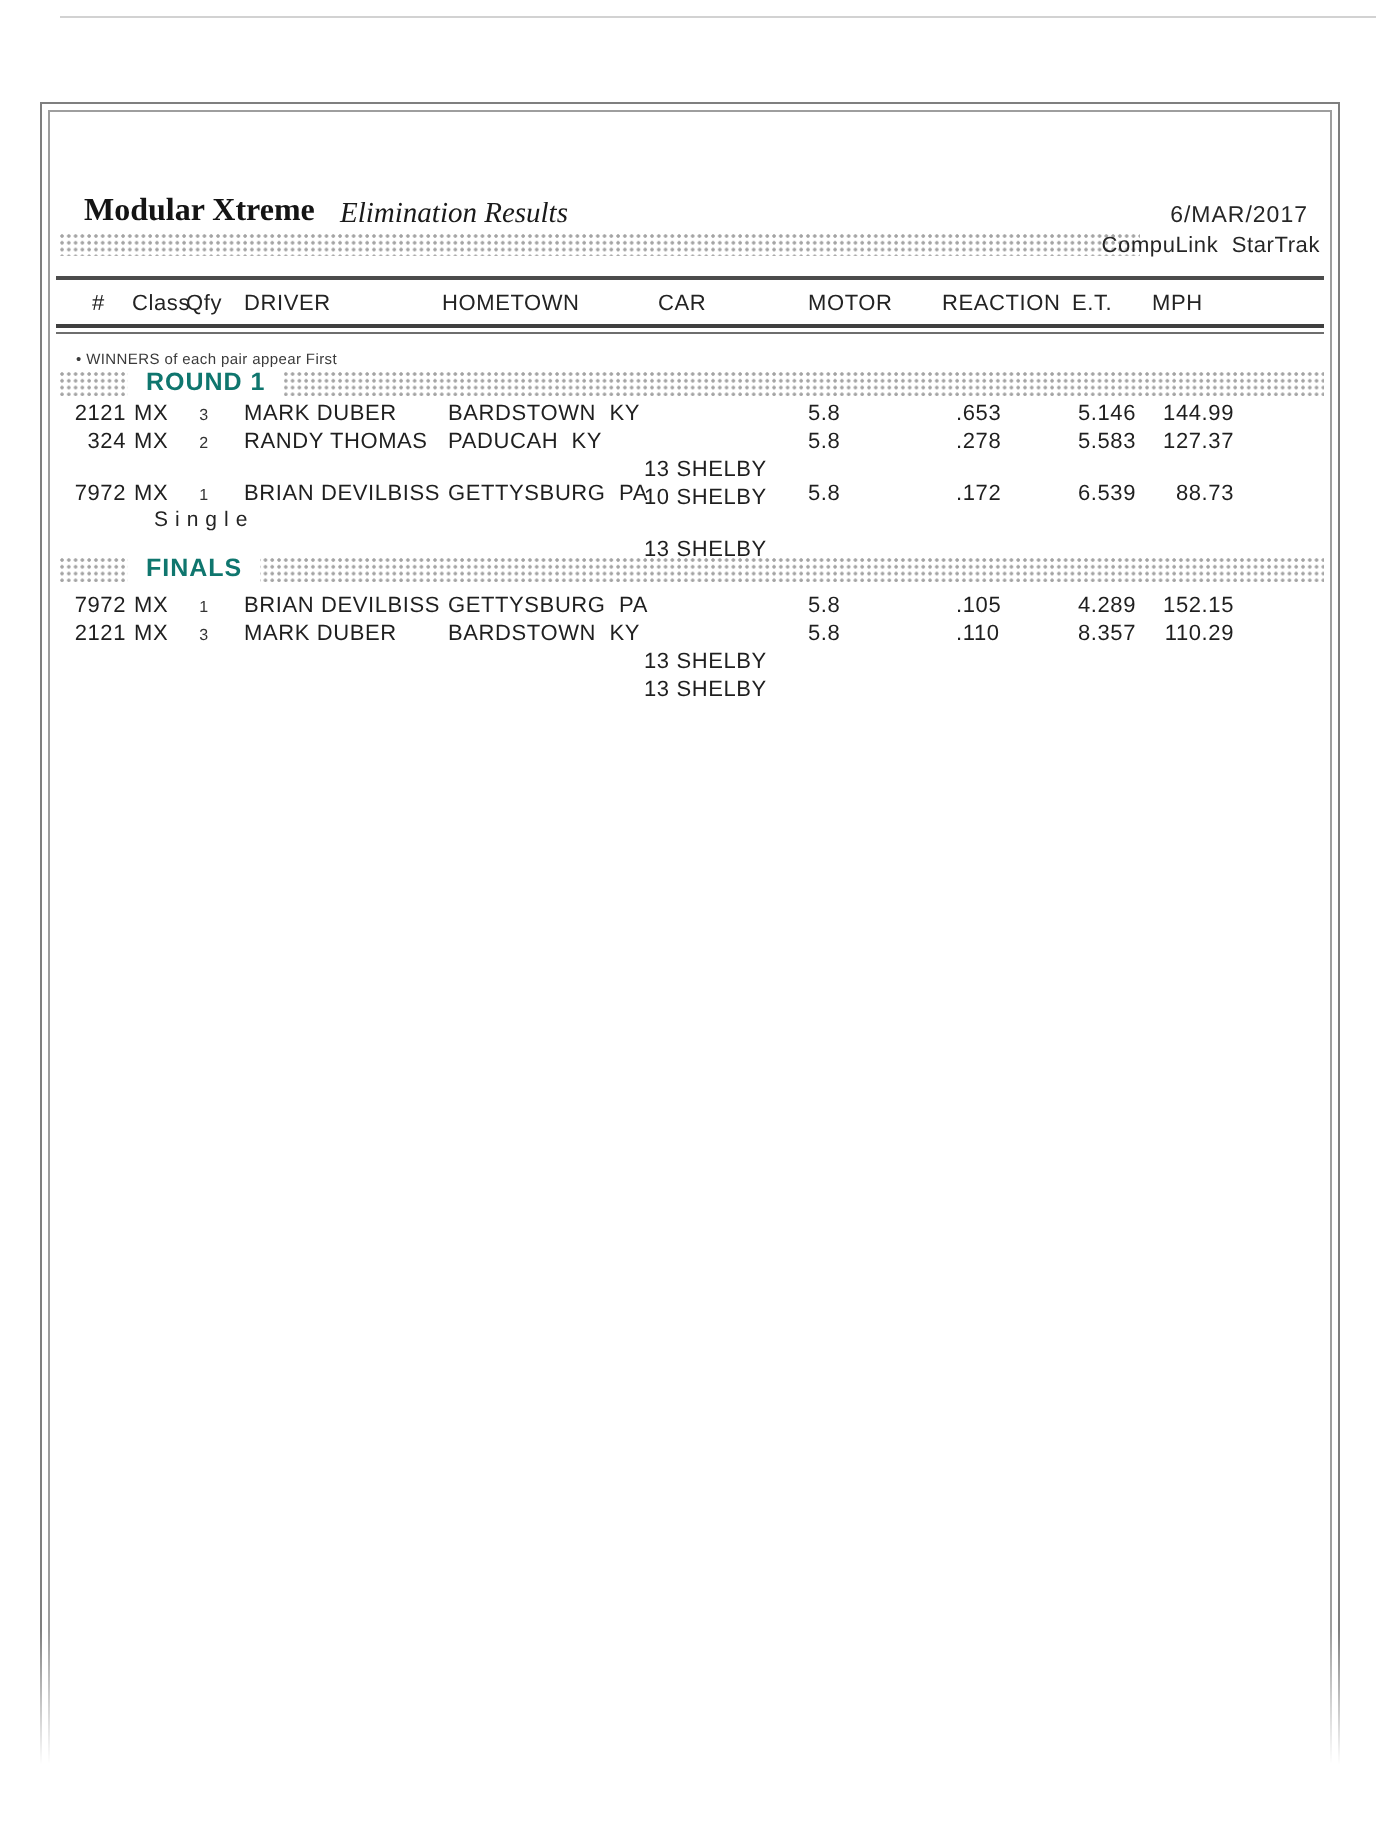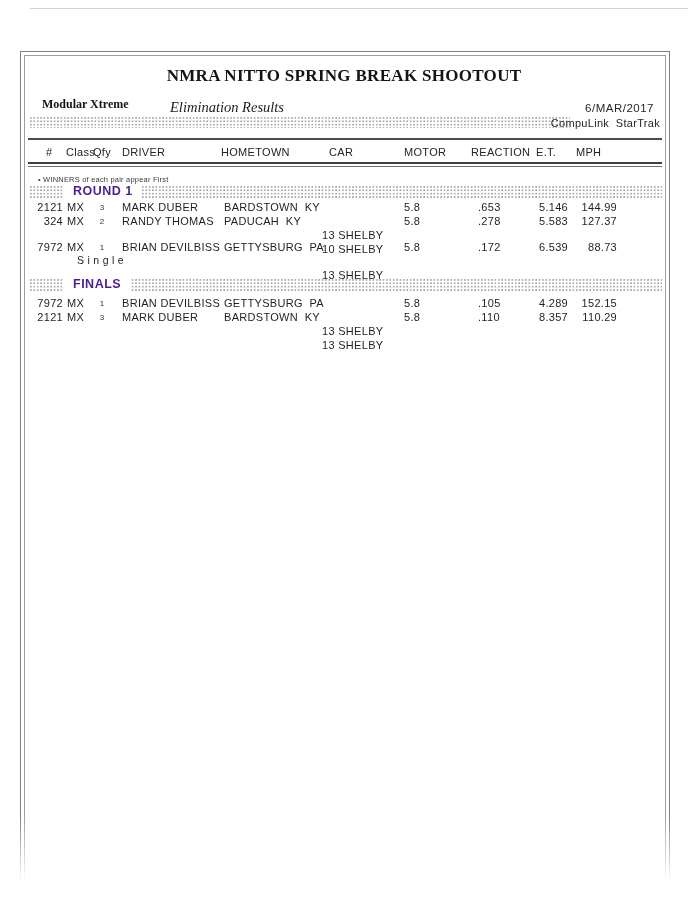--- a/index.html
+++ b/index.html
@@ -15,21 +15,21 @@
          -webkit-mask-image:linear-gradient(to bottom,#000 92%,transparent 100%);
          mask-image:linear-gradient(to bottom,#000 92%,transparent 100%);}
   .frame-inner{position:absolute;left:3px;top:3px;right:3px;bottom:0;
          border:1px solid #9e9e9e;border-bottom:none;}
 
   
   .title{position:absolute;top:66px;left:0;width:688px;text-align:center;
          font-family:"Liberation Serif",serif;font-weight:bold;font-size:17px;
          letter-spacing:.3px;color:#141414;}
   .classname{position:absolute;left:42px;top:97px;font-family:"Liberation Serif",serif;
-         font-weight:bold;font-size:12px;color:#141414;}
+         font-weight:bold;font-size:16px;color:#141414;}
   .reporttype{position:absolute;left:170px;top:99px;font-family:"Liberation Serif",serif;
          font-style:italic;font-size:14.5px;color:#1a1a1a;}
   .date{position:absolute;top:102px;right:34px;font-size:11.5px;letter-spacing:.5px;color:#262626;}
   .system{position:absolute;top:117px;right:28px;font-size:11px;letter-spacing:.3px;
          color:#262626;white-space:pre;padding-left:16px;}
 
   
   .dots{background-image:radial-gradient(circle at 1px 1px,#a3a3a3 .7px,transparent 1.05px);
         background-size:3.4px 3.4px;}
   .band-sub{position:absolute;left:30px;top:117px;width:540px;height:11px;}
@@ -46,21 +46,21 @@
   .theader span{position:absolute;top:0;white-space:pre;}
   .h-num{left:46px;} .h-class{left:66px;} .h-qfy{left:93px;} .h-driver{left:122px;}
   .h-home{left:221px;} .h-car{left:329px;} .h-motor{left:404px;} .h-react{left:471px;}
   .h-et{left:536px;} .h-mph{left:576px;}
 
   .winners-note{position:absolute;left:38px;top:175px;font-size:7.5px;
           letter-spacing:.2px;color:#3a3a3a;}
 
   .section-label{position:absolute;left:64px;height:15px;line-height:15px;
           padding:0 9px;background:#ffffff;font-weight:bold;font-size:12.5px;
-          letter-spacing:.5px;color:#4c1d95;}
+          letter-spacing:.5px;color:#0f766e;}
 
   
   .row{position:absolute;left:0;width:571px;height:13px;font-size:11px;
        letter-spacing:.3px;color:#1f1f1f;}
   .row span{position:absolute;top:0;white-space:pre;}
   .c-num{left:30px;width:33px;text-align:right;}
   .c-class{left:67px;}
   .c-qfy{left:94px;width:16px;text-align:center;font-size:8px;top:2px !important;color:#333;}
   .c-driver{left:122px;}
   .c-home{left:224px;}
@@ -77,21 +77,20 @@
 <body>
 
 <div class="page">
 
   <div class="scan-top-line"></div>
 
   <div class="frame">
     <div class="frame-inner"></div>
   </div>
 
-  <div class="title">NMRA NITTO SPRING BREAK SHOOTOUT</div>
   <div class="classname">Modular Xtreme</div>
   <div class="reporttype">Elimination Results</div>
   <div class="date">6/MAR/2017</div>
 
   <div class="band-sub dots"></div>
   <div class="system">CompuLink  StarTrak</div>
 
   <div class="hline1"></div>
 
   <div class="theader">

